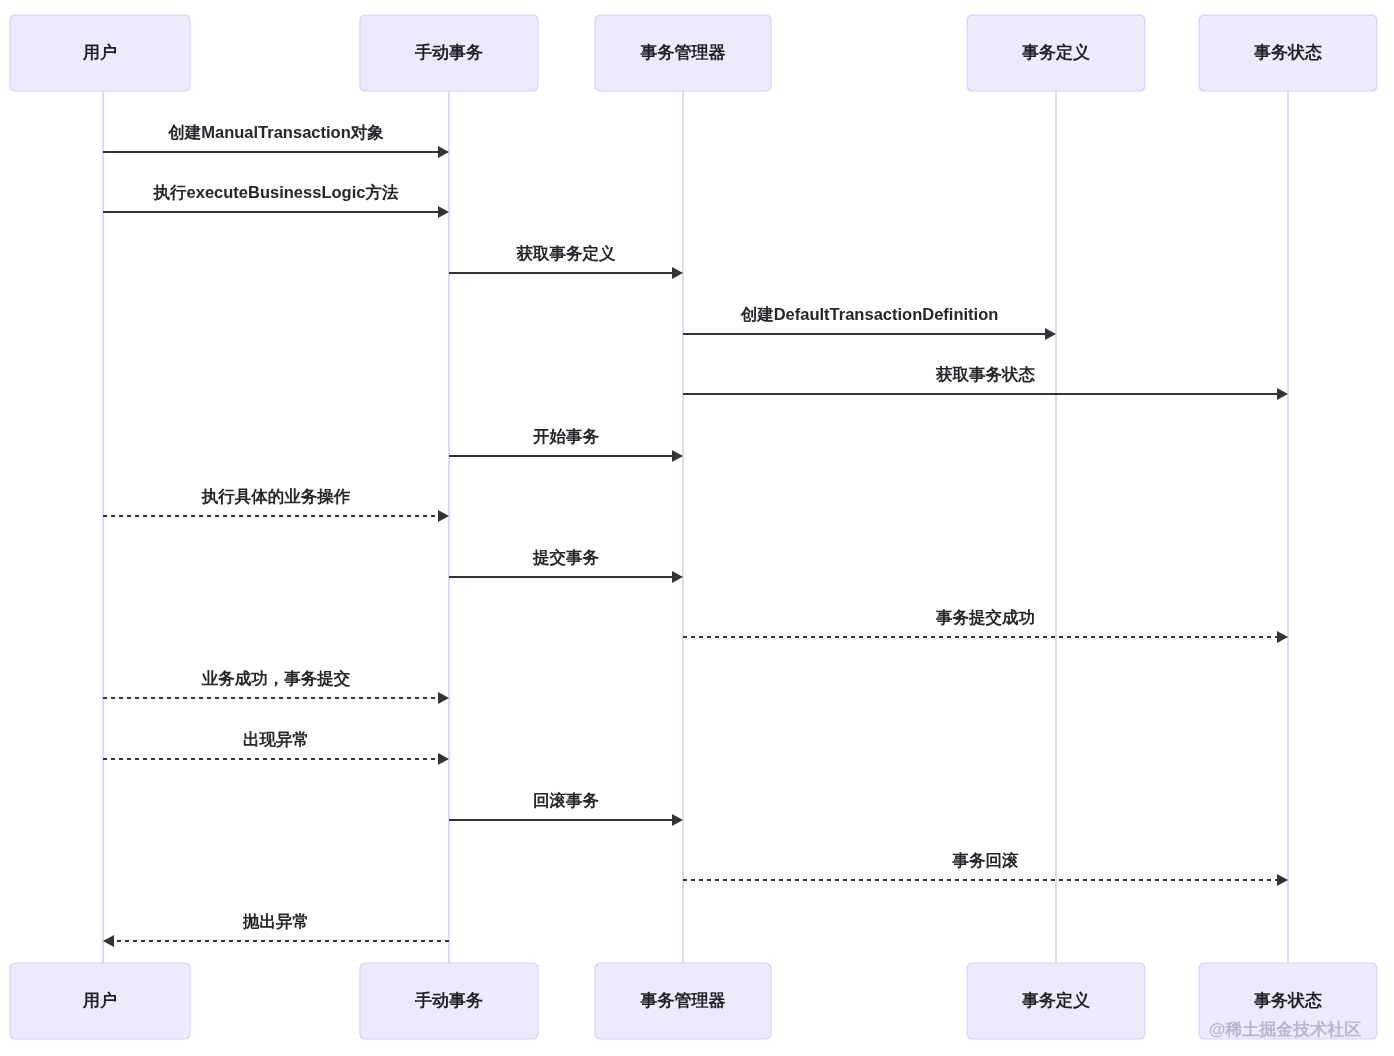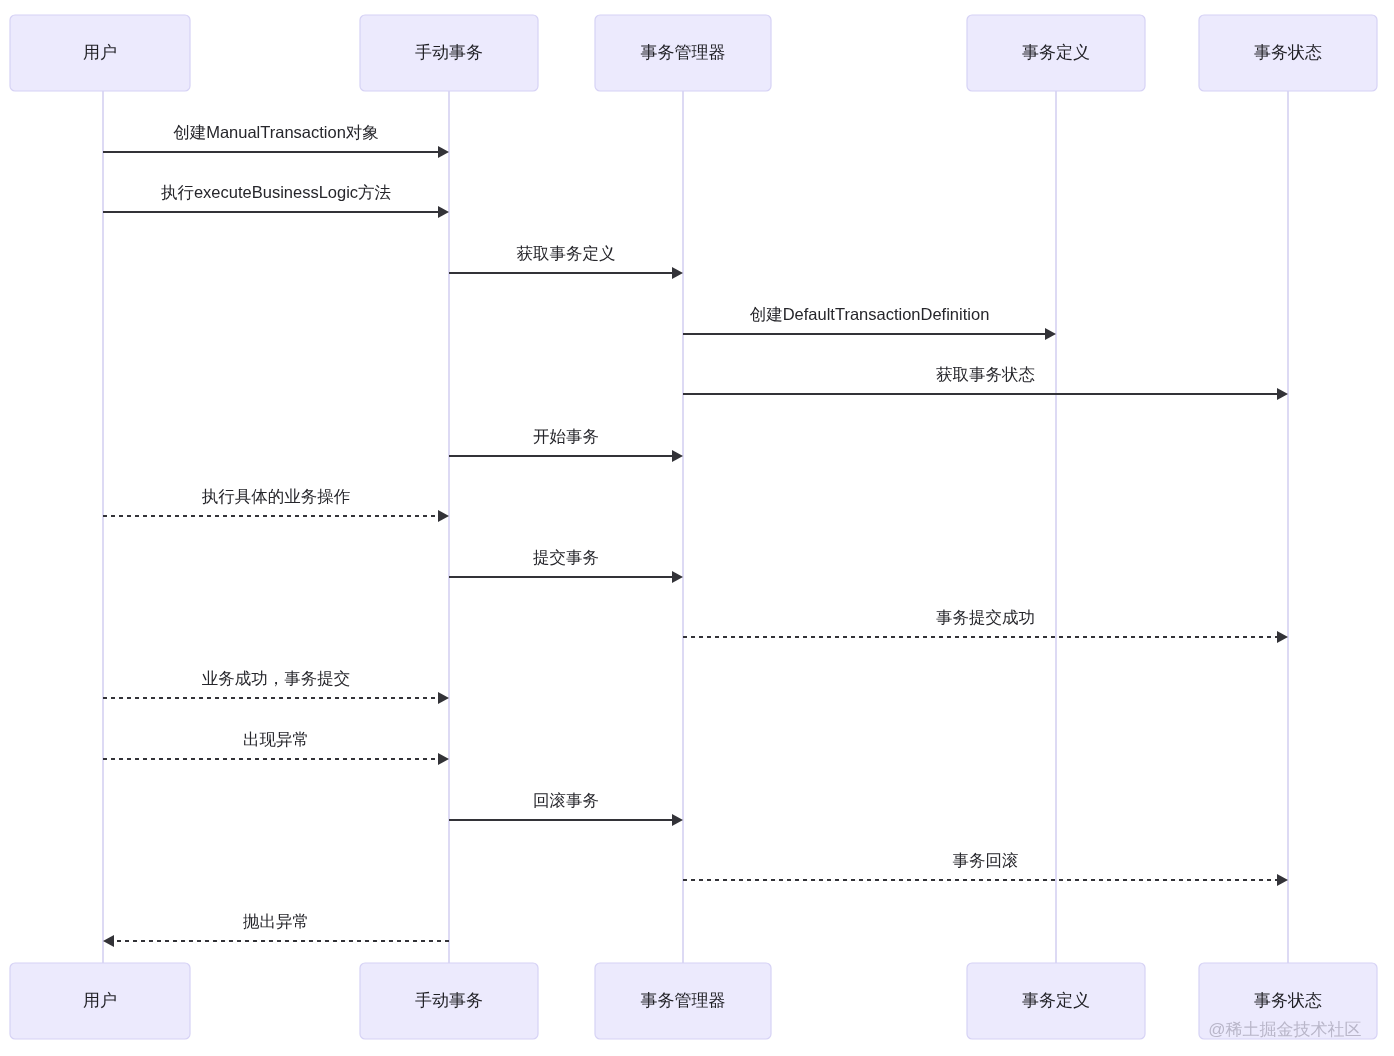--- a/index.html
+++ b/index.html
@@ -9,20 +9,21 @@
   }
   body {
     font-family: "Liberation Sans", "DejaVu Sans", sans-serif;
   }
   #diagram-root {
     position: relative;
     width: 1394px;
     height: 1056px;
     background: #ffffff;
     overflow: hidden;
+    font-weight: bold;
   }
   #seq-svg {
     position: absolute;
     left: 0;
     top: 0;
     width: 1394px;
     height: 1056px;
     display: block;
   }
   .participant-box {

